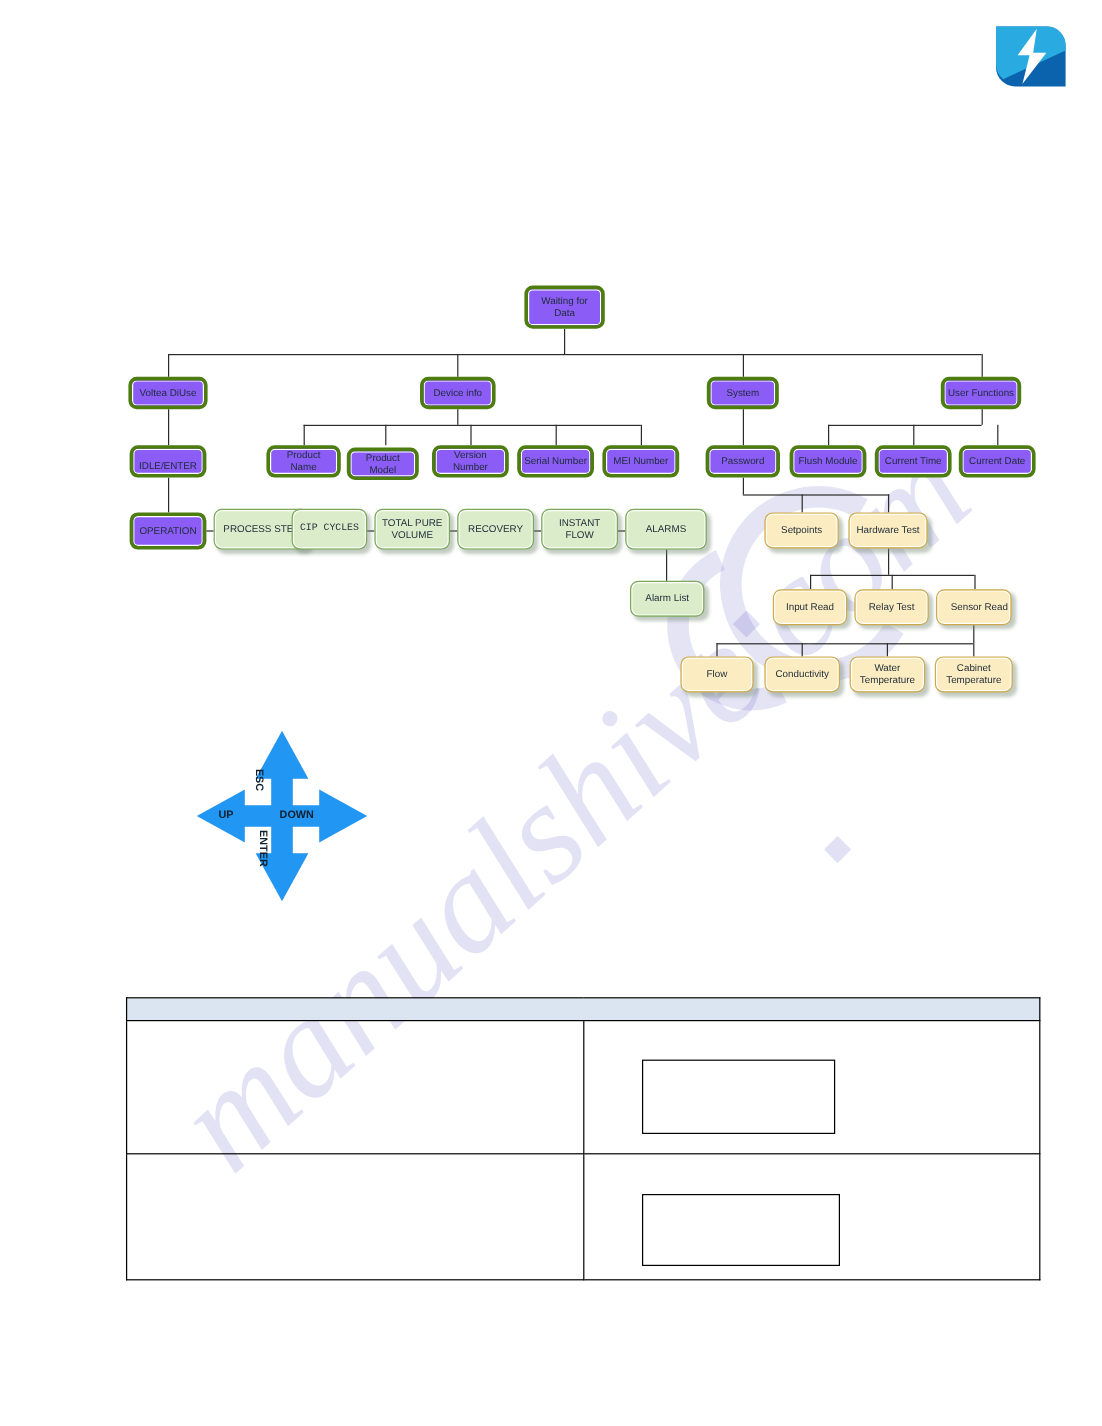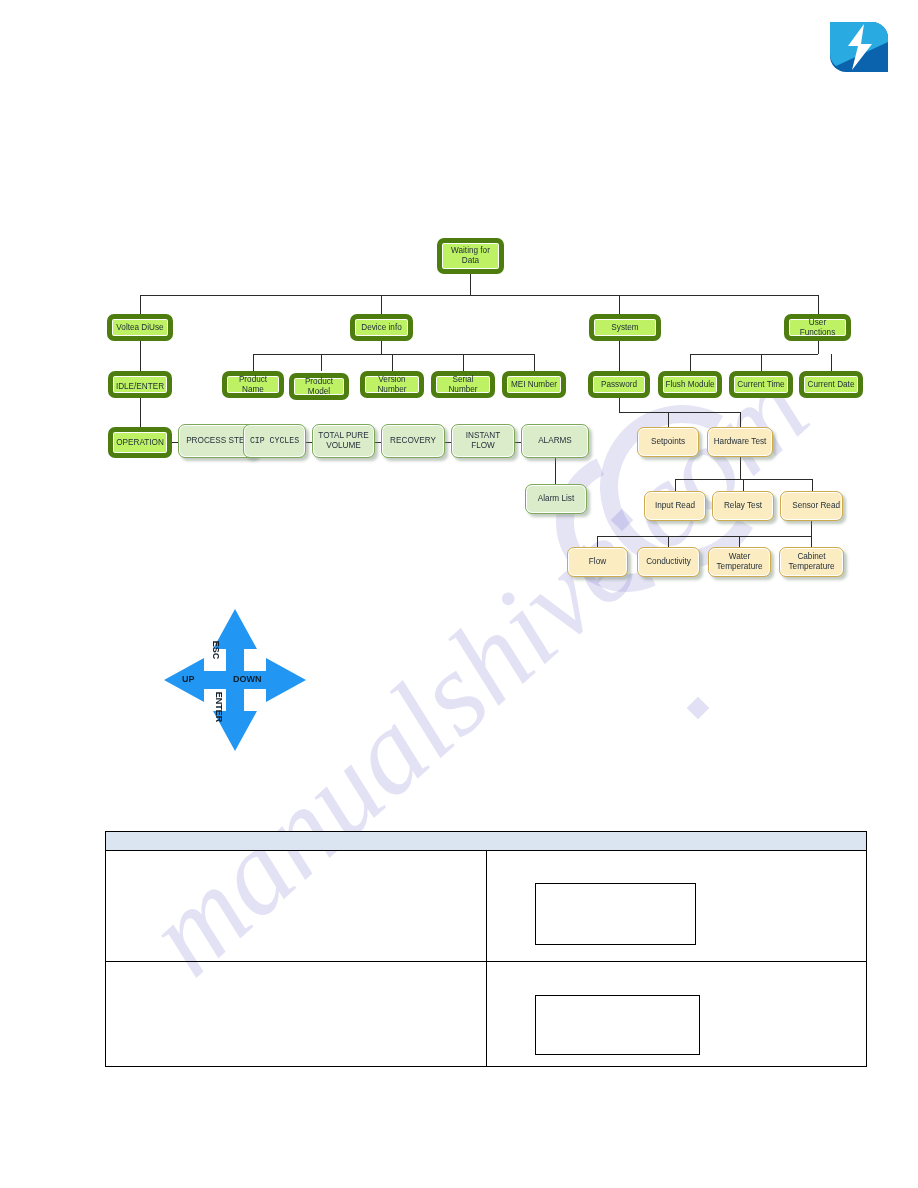--- a/index.html
+++ b/index.html
@@ -99,22 +99,22 @@
     justify-content: center;
     text-align: center;
     border-radius: 7px;
     font-size: 8.2px;
     line-height: 1.18;
     color: #1d2b36;
     padding: 1px 2px;
     z-index: 4;
   }
   .node.blue {
-    background: #bef264;
-    border: 5px solid #4d7c0f;
+    background: #8b5cf6;
+    border: 3px solid #4d7c0f;
     box-shadow: 0 0 0 1px #ffffff inset;
   }
   .node.green {
     background: #dbeccb;
     border: 1px solid #7ba959;
     box-shadow: 0 0 0 1px #ffffff inset, 2px 2px 2px rgba(120,150,110,.35);
   }
   .node.yellow {
     background: #fcecc2;
     border: 1px solid #cdaa4e;
@@ -218,21 +218,21 @@
   <div class="line v" style="left:381px;top:295px;height:19px;"></div>
   <div class="line v" style="left:619px;top:295px;height:19px;"></div>
   <div class="line v" style="left:818px;top:295px;height:19px;"></div>
 
   <div class="node blue" style="left:107px;top:314px;width:66px;height:27px;">
     <span>Voltea DiUse</span>
   </div>
   <div class="node blue" style="left:350px;top:314px;width:63px;height:27px;">
     <span>Device info</span>
   </div>
-  <div class="node blue" style="left:589px;top:314px;width:72px;height:27px;">
+  <div class="node blue" style="left:589px;top:314px;width:60px;height:27px;">
     <span>System</span>
   </div>
   <div class="node blue" style="left:784px;top:314px;width:67px;height:27px;">
     <span>User Functions</span>
   </div>
 
   <div class="line v" style="left:140px;top:341px;height:30px;"></div>
 
   <div class="line v" style="left:381px;top:341px;height:13px;"></div>
   <div class="line h" style="left:253px;top:354px;width:281px;"></div>

